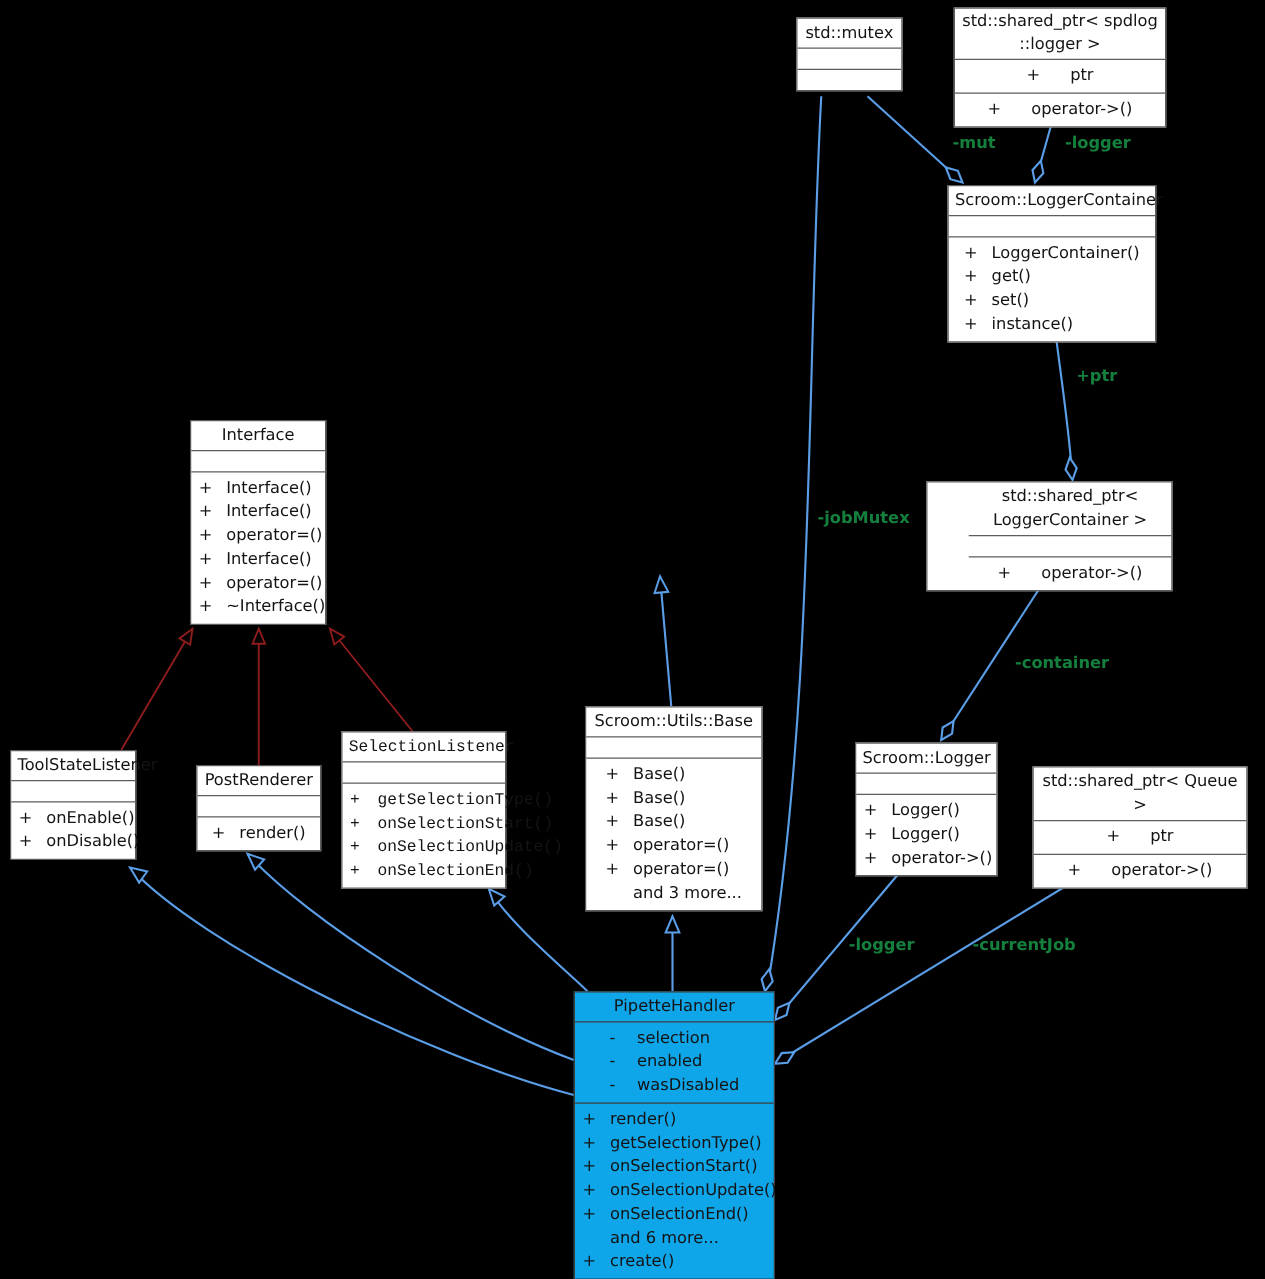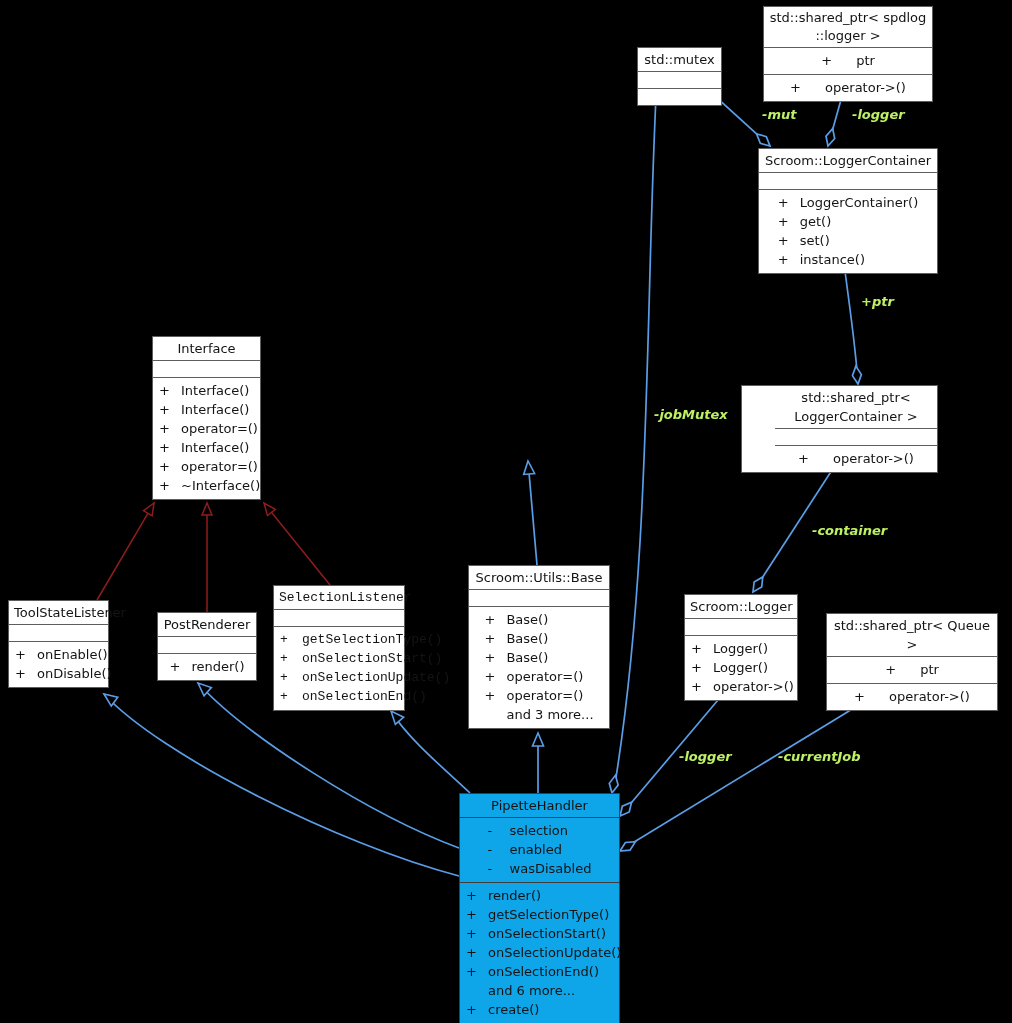--- a/index.html
+++ b/index.html
@@ -40,25 +40,24 @@
   }
   .uml-box.highlight .uml-sec { border-color:#3e3e3e; }
   .uml-box > :last-child { border-bottom:none; }
   .uml-sec .inner { width:max-content; margin:0 auto; }
   .uml-row { display:flex; white-space:nowrap; }
   .uml-row .sign { width:11px; margin-right:11px; text-align:left; }
   .uml-sec.wide-gap .uml-row .sign { margin-right:24px; }
 
   .edge-label {
     position:absolute;
-    color:#bef264;
+    color:#15803d;
     font-size:13px;
     font-weight:bold;
     white-space:nowrap;
-    font-style:italic;
   }
 </style>
 </head>
 <body>
 
 <div id="canvas">
 
   <svg class="edges" width="1012" height="1023" viewBox="0 0 1012 1023">
     <g fill="none" stroke="#5b9ee8" stroke-width="1.7">
 
@@ -117,21 +116,21 @@
   </svg>
 
   <div class="edge-label" style="left:762px; top:107px;">-mut</div>
   <div class="edge-label" style="left:852px; top:107px;">-logger</div>
   <div class="edge-label" style="left:861px; top:294px;">+ptr</div>
   <div class="edge-label" style="left:654px; top:407px;">-jobMutex</div>
   <div class="edge-label" style="left:812px; top:523px;">-container</div>
   <div class="edge-label" style="left:679px; top:749px;">-logger</div>
   <div class="edge-label" style="left:778px; top:749px;">-currentJob</div>
 
-  <div class="uml-box" style="left:637px; top:14px; width:85px;margin-top:33px;">
+  <div class="uml-box" style="left:637px; top:14px; width:85px;">
     <div class="uml-title">std::mutex</div>
     <div class="uml-empty"></div>
     <div class="uml-empty"></div>
   </div>
 
   <div class="uml-box" style="left:763px; top:6px; width:170px;">
     <div class="uml-title">
       <div>std::shared_ptr&lt; spdlog</div>
       <div>::logger &gt;</div>
     </div>
@@ -146,21 +145,21 @@
     <div class="uml-sec wide-gap">
       <div class="inner">
         <div class="uml-row">
           <span class="sign">+</span>
             <span>operator-&gt;()</span>
         </div>
       </div>
     </div>
   </div>
 
-  <div class="uml-box" style="left:758px; top:148px; width:180px;">
+  <div class="uml-box" style="left:758px; top:148px; width:167px;">
     <div class="uml-title">Scroom::LoggerContainer</div>
     <div class="uml-empty"></div>
     <div class="uml-sec">
       <div class="inner">
         <div class="uml-row">
             <span class="sign">+</span>
             <span>LoggerContainer()</span>
           </div>
         <div class="uml-row">
             <span class="sign">+</span>

